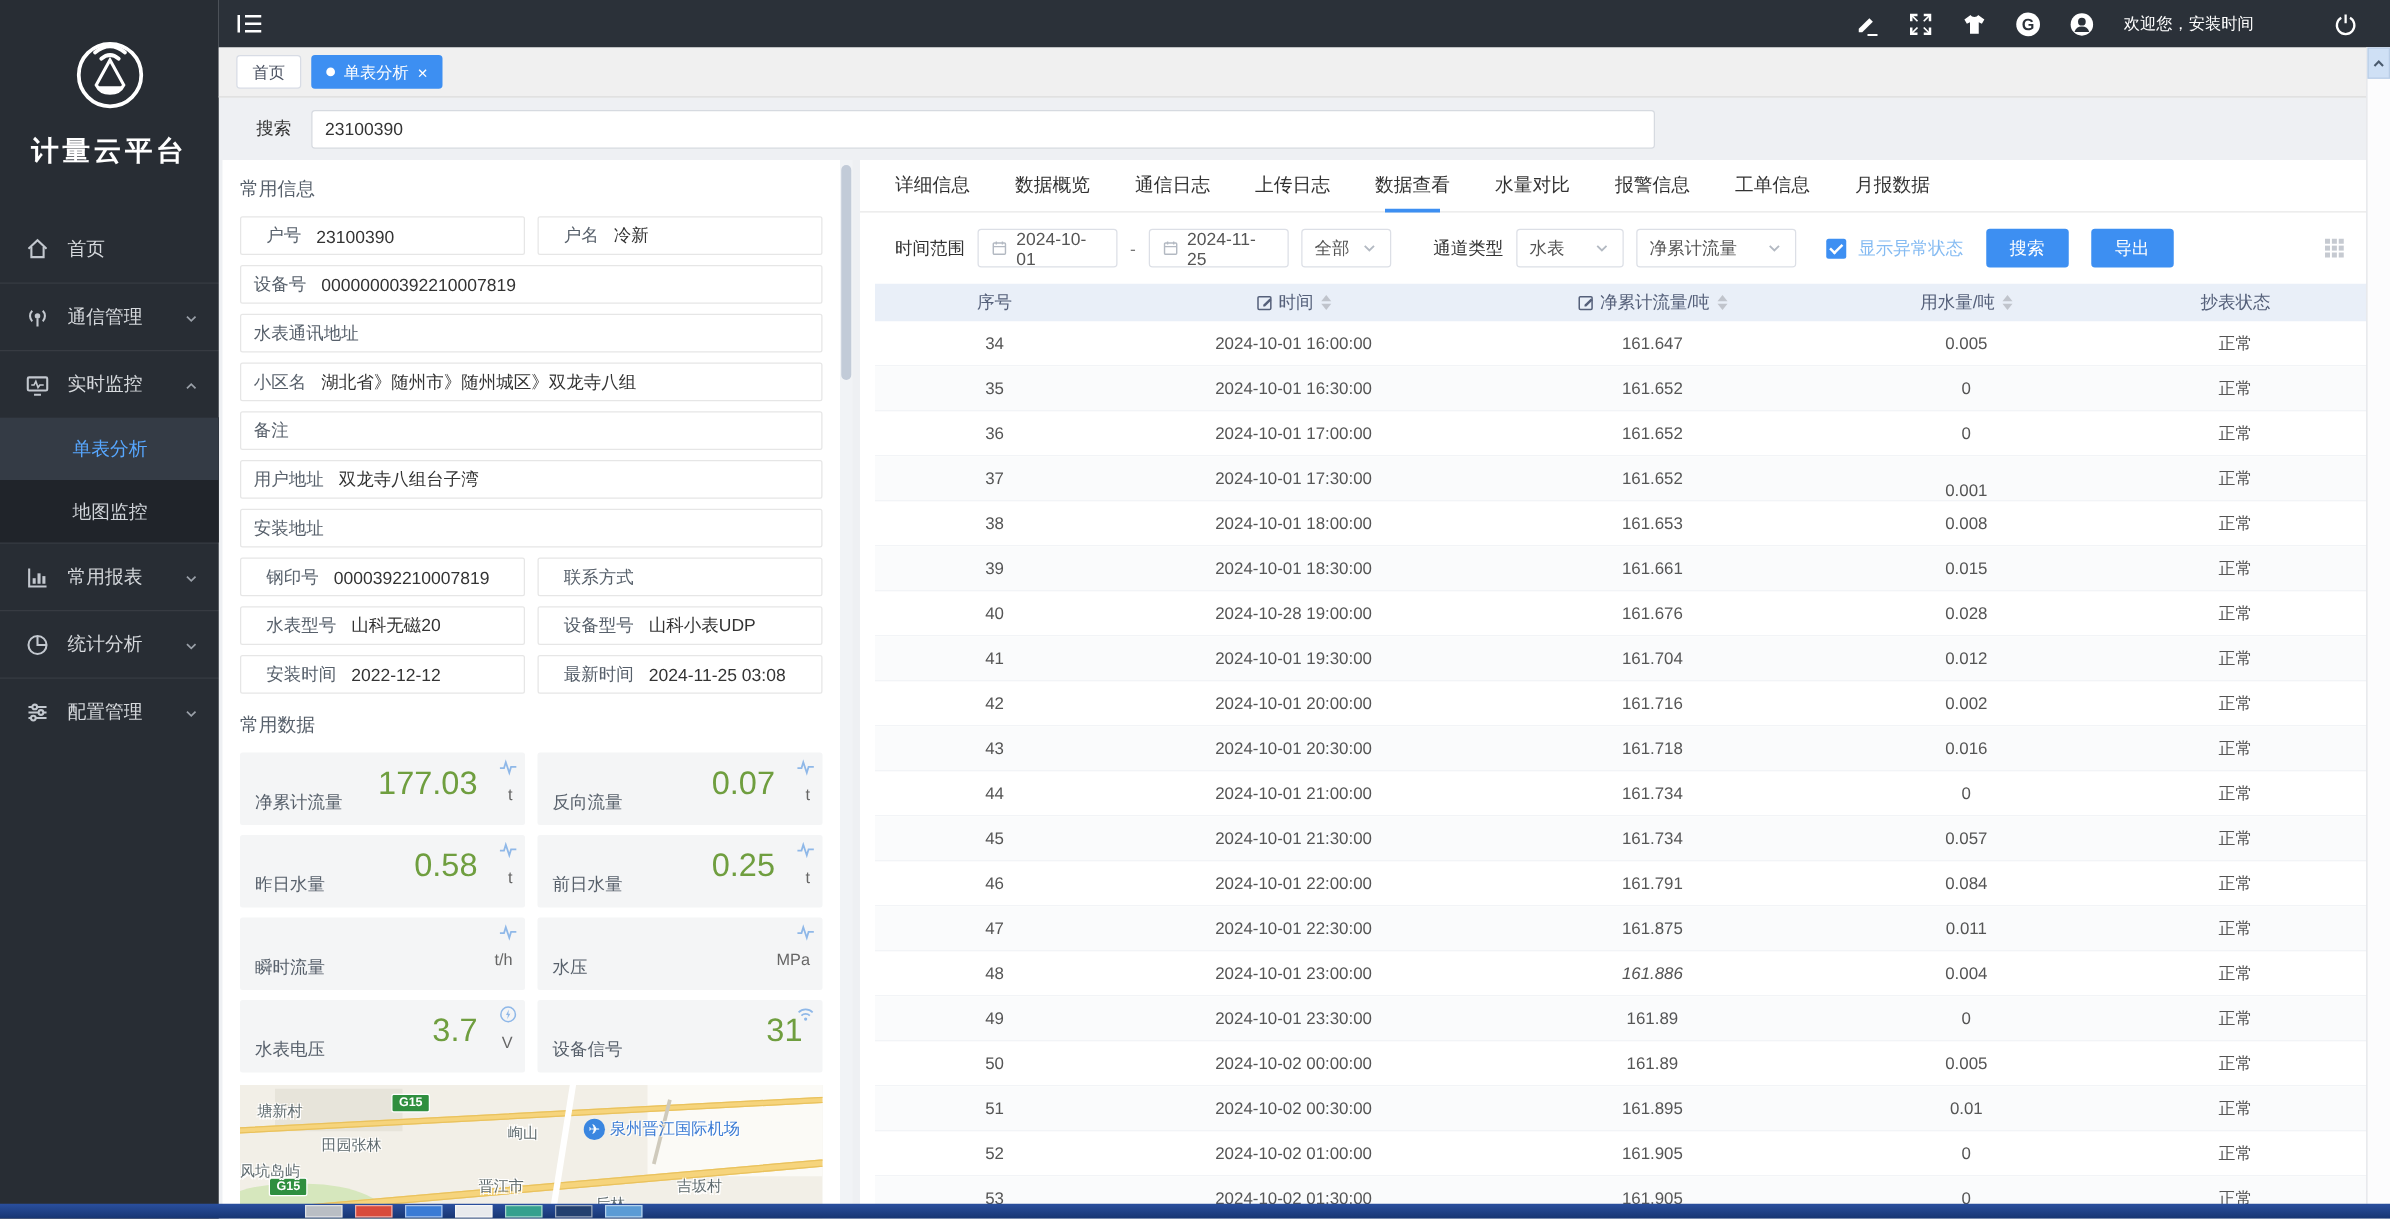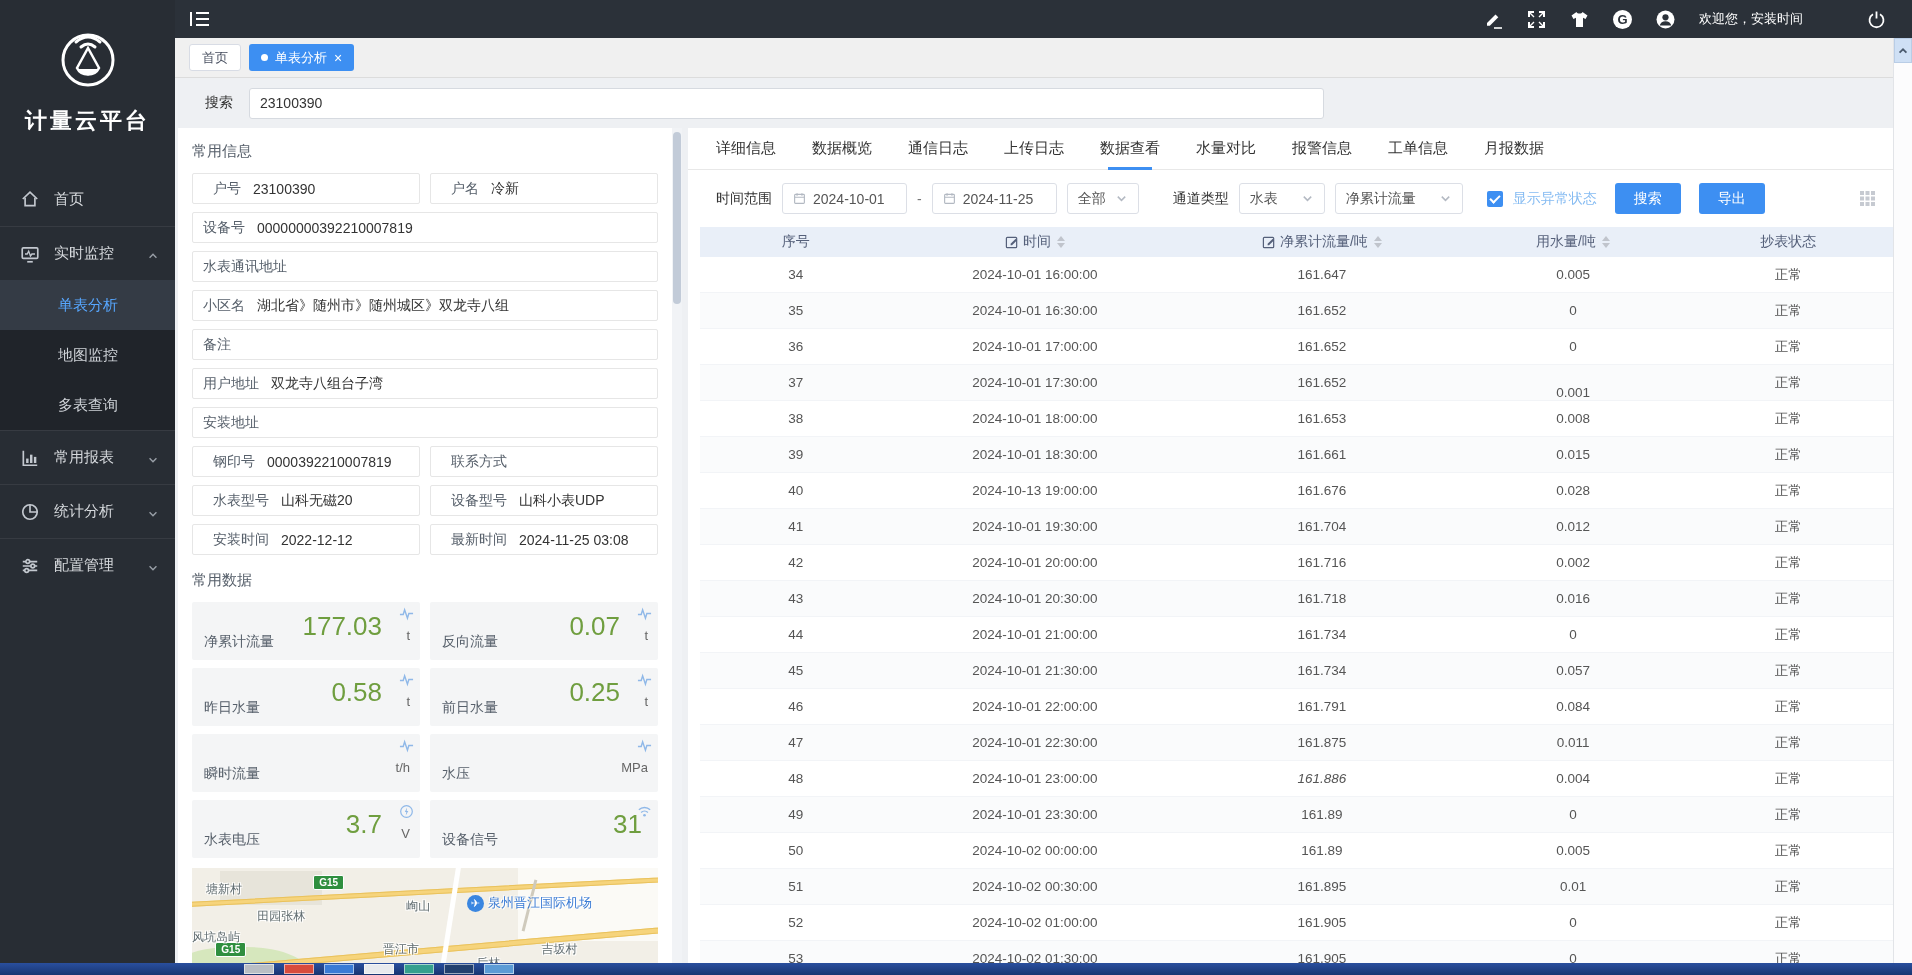--- a/index.html
+++ b/index.html
@@ -82,21 +82,21 @@
   
   .right-panel { flex:1; background:#fff; margin:0 4px 0 6px; min-width:0; position:relative; overflow:hidden; }
   .dtabs { display:flex; gap:36px; padding:0 28px; height:42px; align-items:center; border-bottom:1px solid #e8e8e8; }
   .dtab { font-size:15px; color:#333; cursor:pointer; position:relative; height:100%; display:flex; align-items:center; }
   .dtab.active::after { content:""; position:absolute; left:50%; transform:translateX(-50%); bottom:-1px; width:44px; height:3px; background:#3d8ff2; }
   .filterbar { display:flex; align-items:center; padding:13px 16px 11px 28px; gap:10px; font-size:14px; color:#333; }
   .f-ctl { height:31px; border:1px solid #dcdfe6; border-radius:3px; background:#fff; display:flex; align-items:center;
            padding:0 10px; gap:7px; color:#555; cursor:pointer; font-size:14px; }
   .cal-ic, .sel-chev { width:13px; height:13px; color:#b3b9c2; flex-shrink:0; }
   .sel-chev { margin-left:auto; }
-  .w-date { width:125px; } .w-sm { width:72px; } .w-md { width:86px; } .w-lg { width:128px; }
+  .w-date { width:112px; } .w-sm { width:72px; } .w-md { width:86px; } .w-lg { width:128px; }
   .dash { color:#777; }
   .gap { width:14px; }
   .cbx { width:16px; height:16px; background:#3d8ff2; border-radius:2px; position:relative; cursor:pointer; margin-left:14px; flex-shrink:0; }
   .cbx::after { content:""; position:absolute; left:5px; top:2px; width:4px; height:8px;
                 border:solid #fff; border-width:0 2px 2px 0; transform:rotate(45deg); }
   .cbx-label { color:#85bbf2; }
   .btn { height:31px; padding:0 19px; background:#3d8ff2; color:#fff; border:none; border-radius:3px;
          font-size:14px; cursor:pointer; margin-left:8px; font-family:"Liberation Sans",sans-serif; }
   .grid-ic { margin-left:auto; margin-right:16px; width:17px; height:17px; color:#c6cad1; cursor:pointer; }
 
@@ -143,38 +143,45 @@
     <nav class="menu" id="menu">
         <div class="m-item">
           <span class="mi-ic"><svg viewBox="0 0 18 18" fill="none" stroke="currentColor" stroke-width="1.5">
               <path d="M2.5 9 9 2.8 15.5 9"></path>
               <path d="M4.6 7.8 V15 h8.8 V7.8"></path>
             </svg></span>
           <span>首页</span>
         </div>
         <div class="m-item">
           <span class="mi-ic"><svg viewBox="0 0 18 18" fill="none" stroke="currentColor" stroke-width="1.5">
+              <circle cx="9" cy="8" r="2" fill="currentColor" stroke="none"></circle>
+              <path d="M5.2 11.8 a5.4 5.4 0 0 1 0-7.6 M12.8 4.2 a5.4 5.4 0 0 1 0 7.6 M9 10 v5.5"></path>
+            </svg></span>
+          <span>通信管理</span>
+          <span class="chev"><svg viewBox="0 0 14 14" fill="none" stroke="currentColor" stroke-width="1.6">
+              <path d="M3 5 l4 4 4-4"></path>
+            </svg></span>
+        </div>
+        <div class="m-item">
+          <span class="mi-ic"><svg viewBox="0 0 18 18" fill="none" stroke="currentColor" stroke-width="1.5">
               <rect x="2" y="3.5" width="14" height="9.5" rx="1"></rect>
               <path d="M4.5 9 h2 l1.3-2.6 1.6 4.4 1.3-1.8 h2.8" stroke-width="1.2"></path>
               <path d="M6.5 16 h5"></path>
             </svg></span>
           <span>实时监控</span>
           <span class="chev"><svg viewBox="0 0 14 14" fill="none" stroke="currentColor" stroke-width="1.6">
               <path d="M3 9 l4-4 4 4"></path>
             </svg></span>
         </div>
         <div class="submenu">
           <div class="s-item active">
             <span>单表分析</span>
           </div>
           <div class="s-item">
             <span>地图监控</span>
-          </div>
-          <div class="s-item">
-            <span>多表查询</span>
           </div>
         </div>
         <div class="m-item">
           <span class="mi-ic"><svg viewBox="0 0 18 18" fill="none" stroke="currentColor" stroke-width="1.5">
               <path d="M3 2.5 V15.5 H15.5"></path>
               <rect x="5.5" y="9.5" width="2.2" height="4" fill="currentColor" stroke="none"></rect>
               <rect x="9" y="6" width="2.2" height="7.5" fill="currentColor" stroke="none"></rect>
               <rect x="12.5" y="8" width="2.2" height="5.5" fill="currentColor" stroke="none"></rect>
             </svg></span>
           <span>常用报表</span>
@@ -588,21 +595,21 @@
               </div>
               <div class="trow">
                 <div class="td" style="width: 16%;">39</div>
                 <div class="td" style="width: 24%;">2024-10-01 18:30:00</div>
                 <div class="td" style="width: 24%;">161.661</div>
                 <div class="td" style="width: 18%;">0.015</div>
                 <div class="td" style="width: 18%;">正常</div>
               </div>
               <div class="trow">
                 <div class="td" style="width: 16%;">40</div>
-                <div class="td" style="width: 24%;">2024-10-13 19:00:00</div>
+                <div class="td" style="width: 24%;">2024-10-28 19:00:00</div>
                 <div class="td" style="width: 24%;">161.676</div>
                 <div class="td" style="width: 18%; text-align: center;">0.028</div>
                 <div class="td" style="width: 18%;">正常</div>
               </div>
               <div class="trow">
                 <div class="td" style="width: 16%;">41</div>
                 <div class="td" style="width: 24%;">2024-10-01 19:30:00</div>
                 <div class="td" style="width: 24%;">161.704</div>
                 <div class="td" style="width: 18%;">0.012</div>
                 <div class="td" style="width: 18%;">正常</div>

